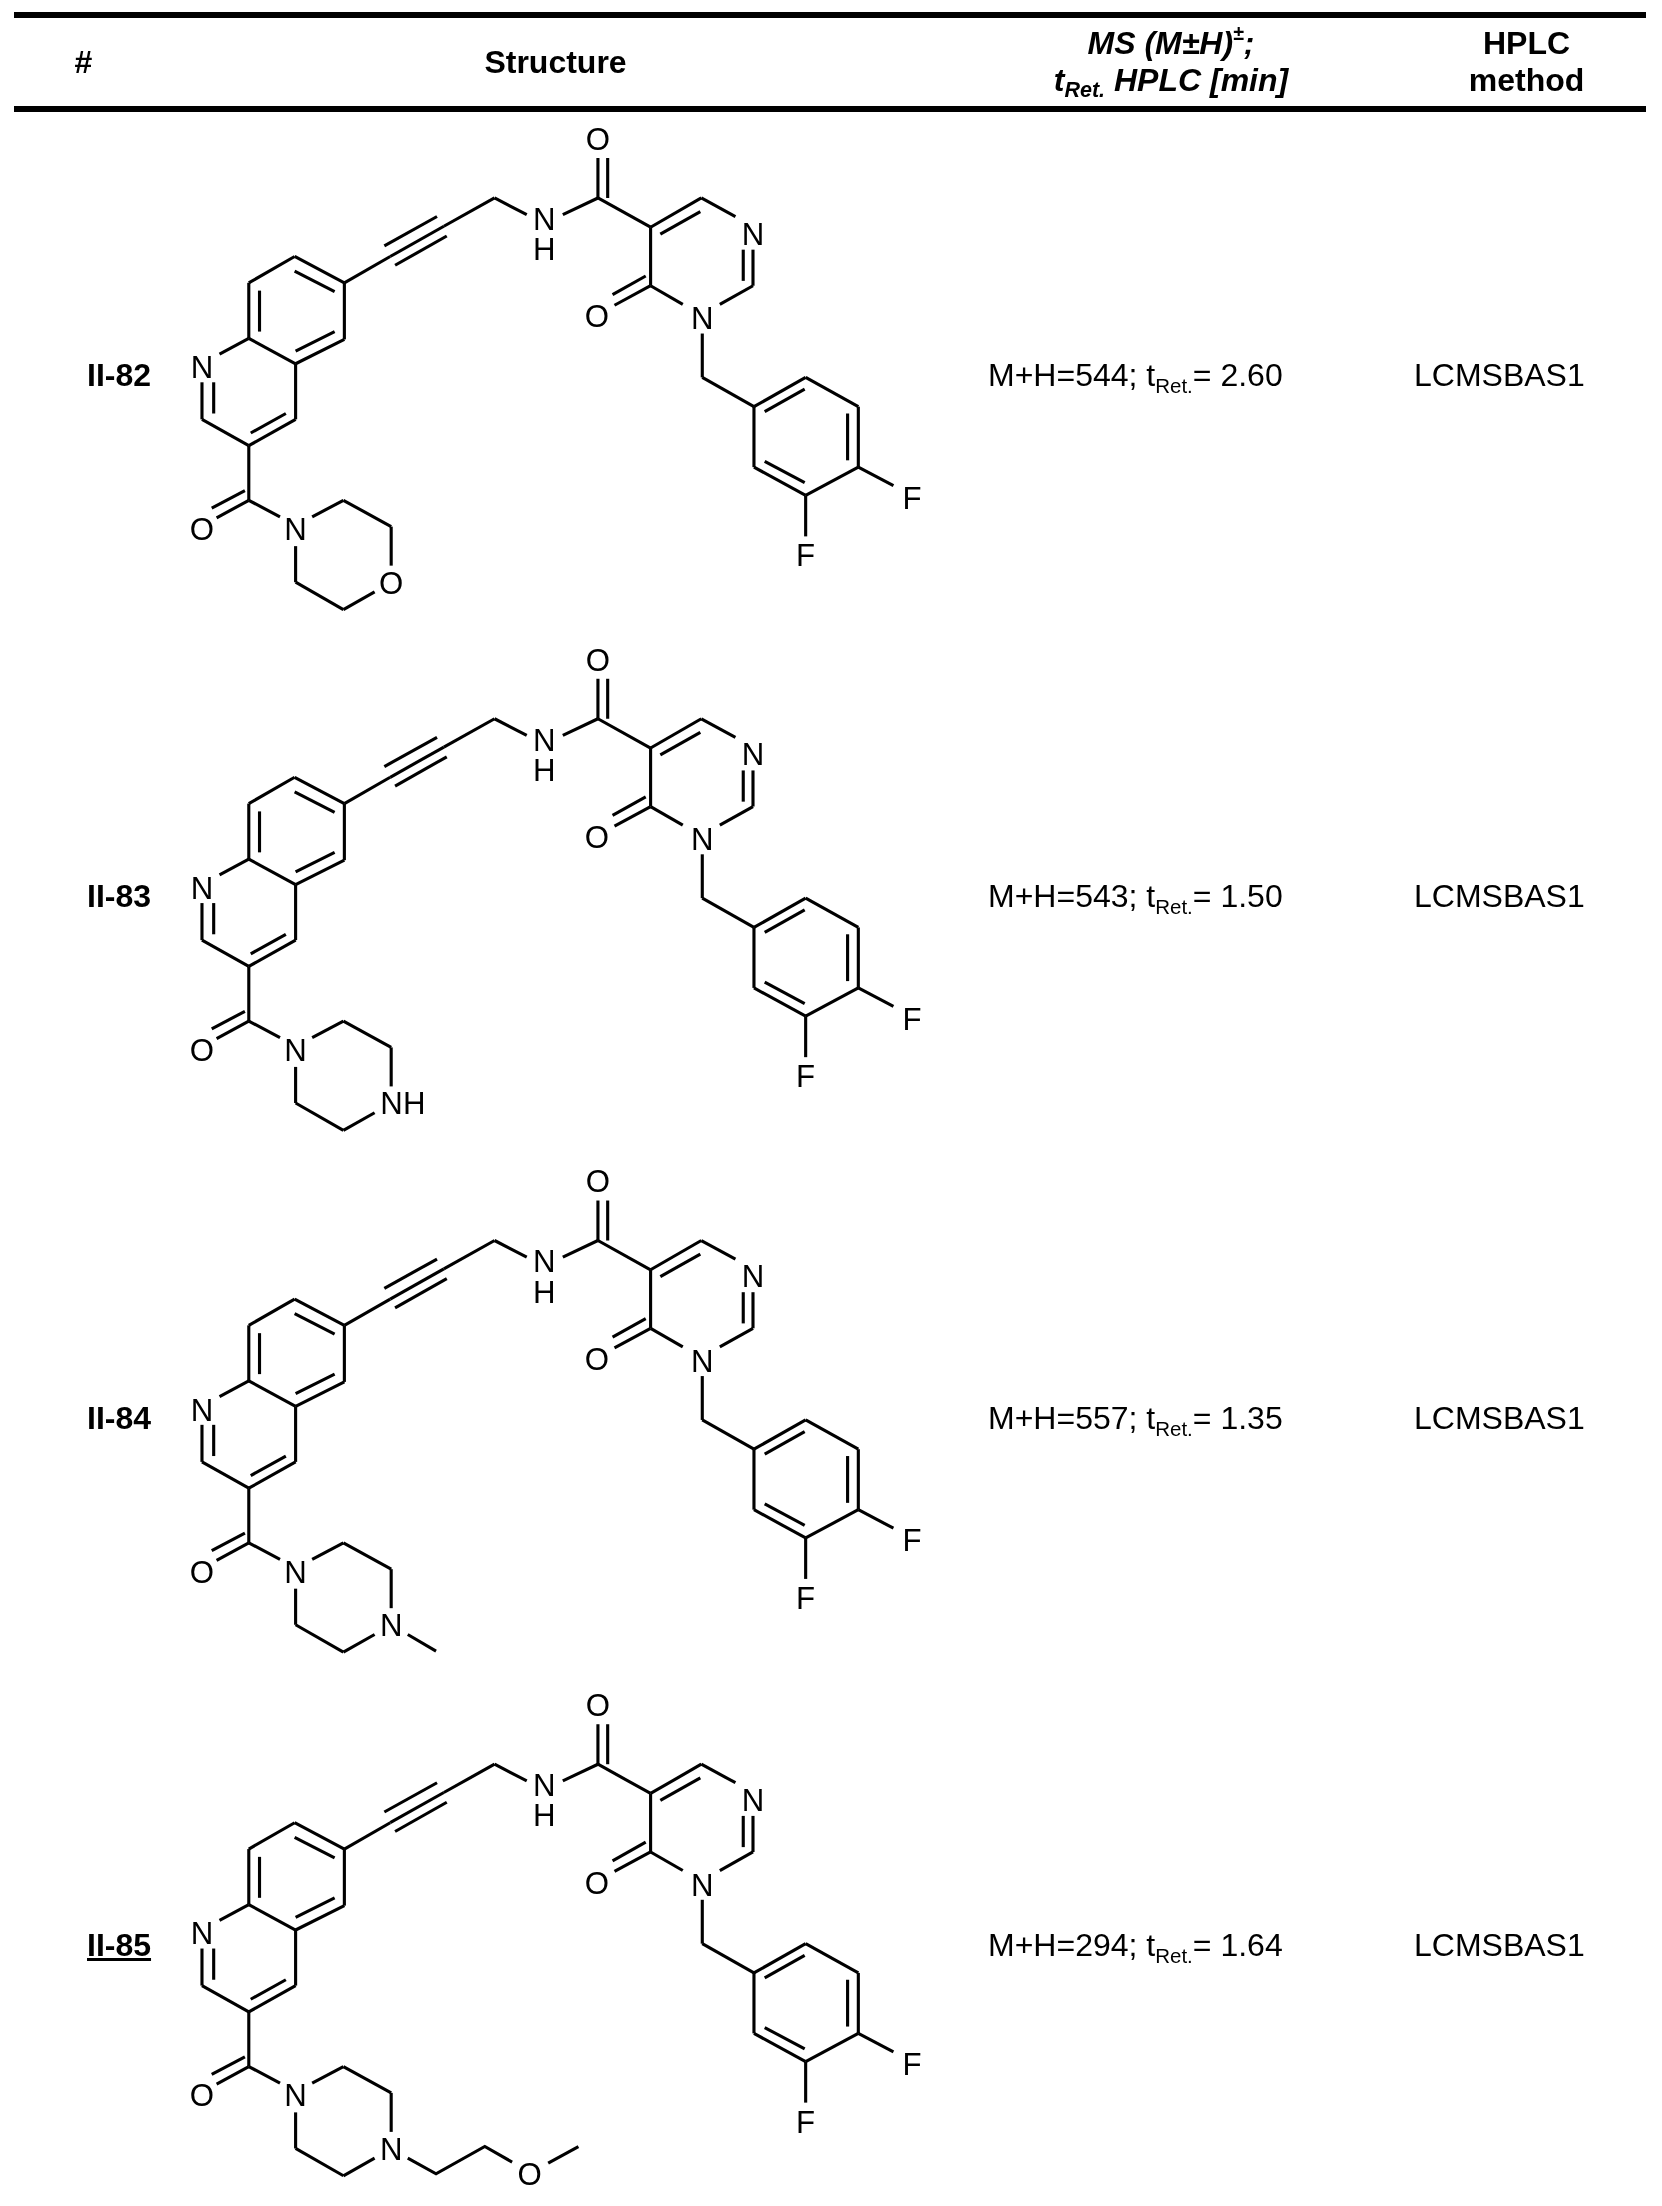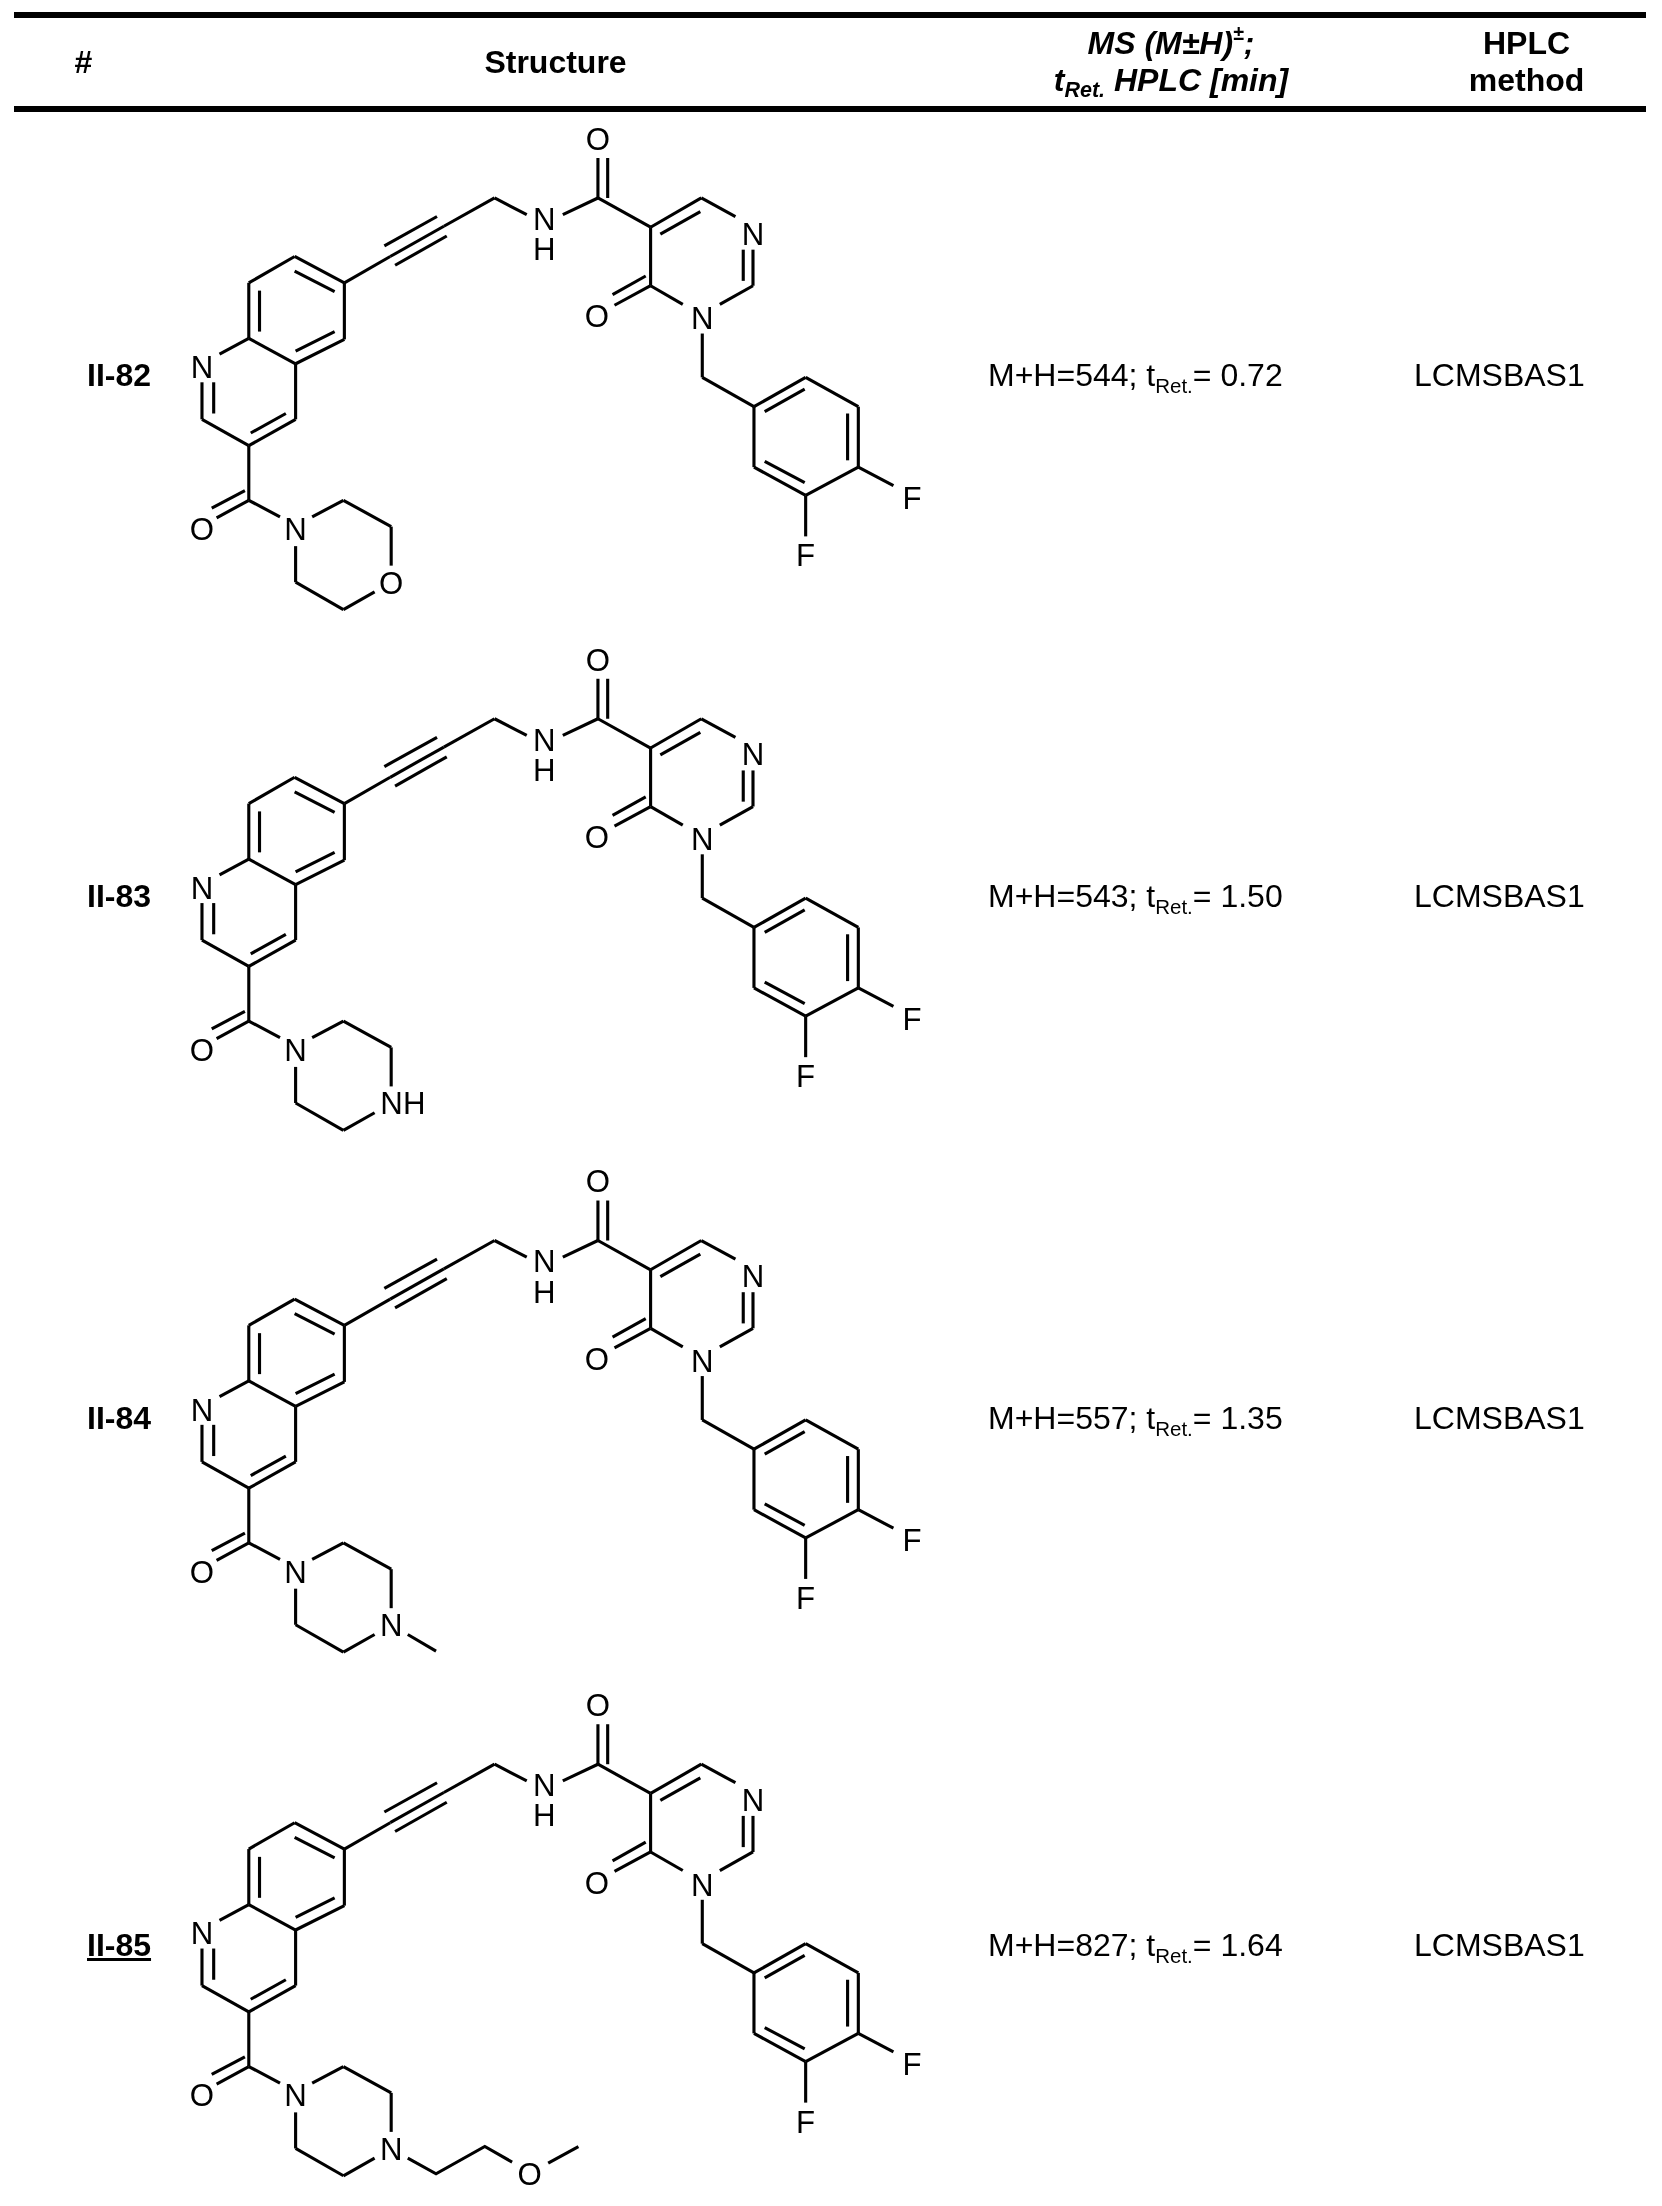--- a/index.html
+++ b/index.html
@@ -28,33 +28,33 @@
 <div class="hdr" style="left:1005px;top:25px;width:332px;font-style:italic;">
   <div><span>MS (M±H)</span><sup>±</sup><span>;</span></div>
   <div><span>t</span><sub>Ret.</sub><span> HPLC [min]</span></div>
 </div>
 <div class="hdr" style="left:1419px;top:25px;width:215px;">
   <div>HPLC</div>
   <div>method</div>
 </div>
 
 <div class="rowlabel" style="top:357px;">II-82</div>
-<div class="ms" style="top:357px;"><span>M+H=544; t</span><sub>Ret.</sub><span>= 0.72</span></div>
+<div class="ms" style="top:357px;"><span>M+H=544; t</span><sub>Ret.</sub><span>= 2.60</span></div>
 <div class="method" style="top:357px;">LCMSBAS1</div>
 
 <div class="rowlabel" style="top:878px;">II-83</div>
 <div class="ms" style="top:878px;"><span>M+H=543; t</span><sub>Ret.</sub><span>= 1.50</span></div>
 <div class="method" style="top:878px;">LCMSBAS1</div>
 
 <div class="rowlabel" style="top:1400px;">II-84</div>
 <div class="ms" style="top:1400px;"><span>M+H=557; t</span><sub>Ret.</sub><span>= 1.35</span></div>
 <div class="method" style="top:1400px;">LCMSBAS1</div>
 
 <div class="rowlabel" style="top:1927px;text-decoration:underline;">II-85</div>
-<div class="ms" style="top:1927px;"><span>M+H=827; t</span><sub>Ret.</sub><span>= 1.64</span></div>
+<div class="ms" style="top:1927px;"><span>M+H=294; t</span><sub>Ret.</sub><span>= 1.64</span></div>
 <div class="method" style="top:1927px;">LCMSBAS1</div>
 
 <svg class="mol" width="1663" height="2206" viewBox="0 0 1705 2262">
   <defs>
 
     <g id="core">
 
       <line x1="302" y1="263" x2="353" y2="290"></line>
       <line x1="302" y1="278" x2="343" y2="299"></line>
       <line x1="353" y1="290" x2="353" y2="348"></line>

